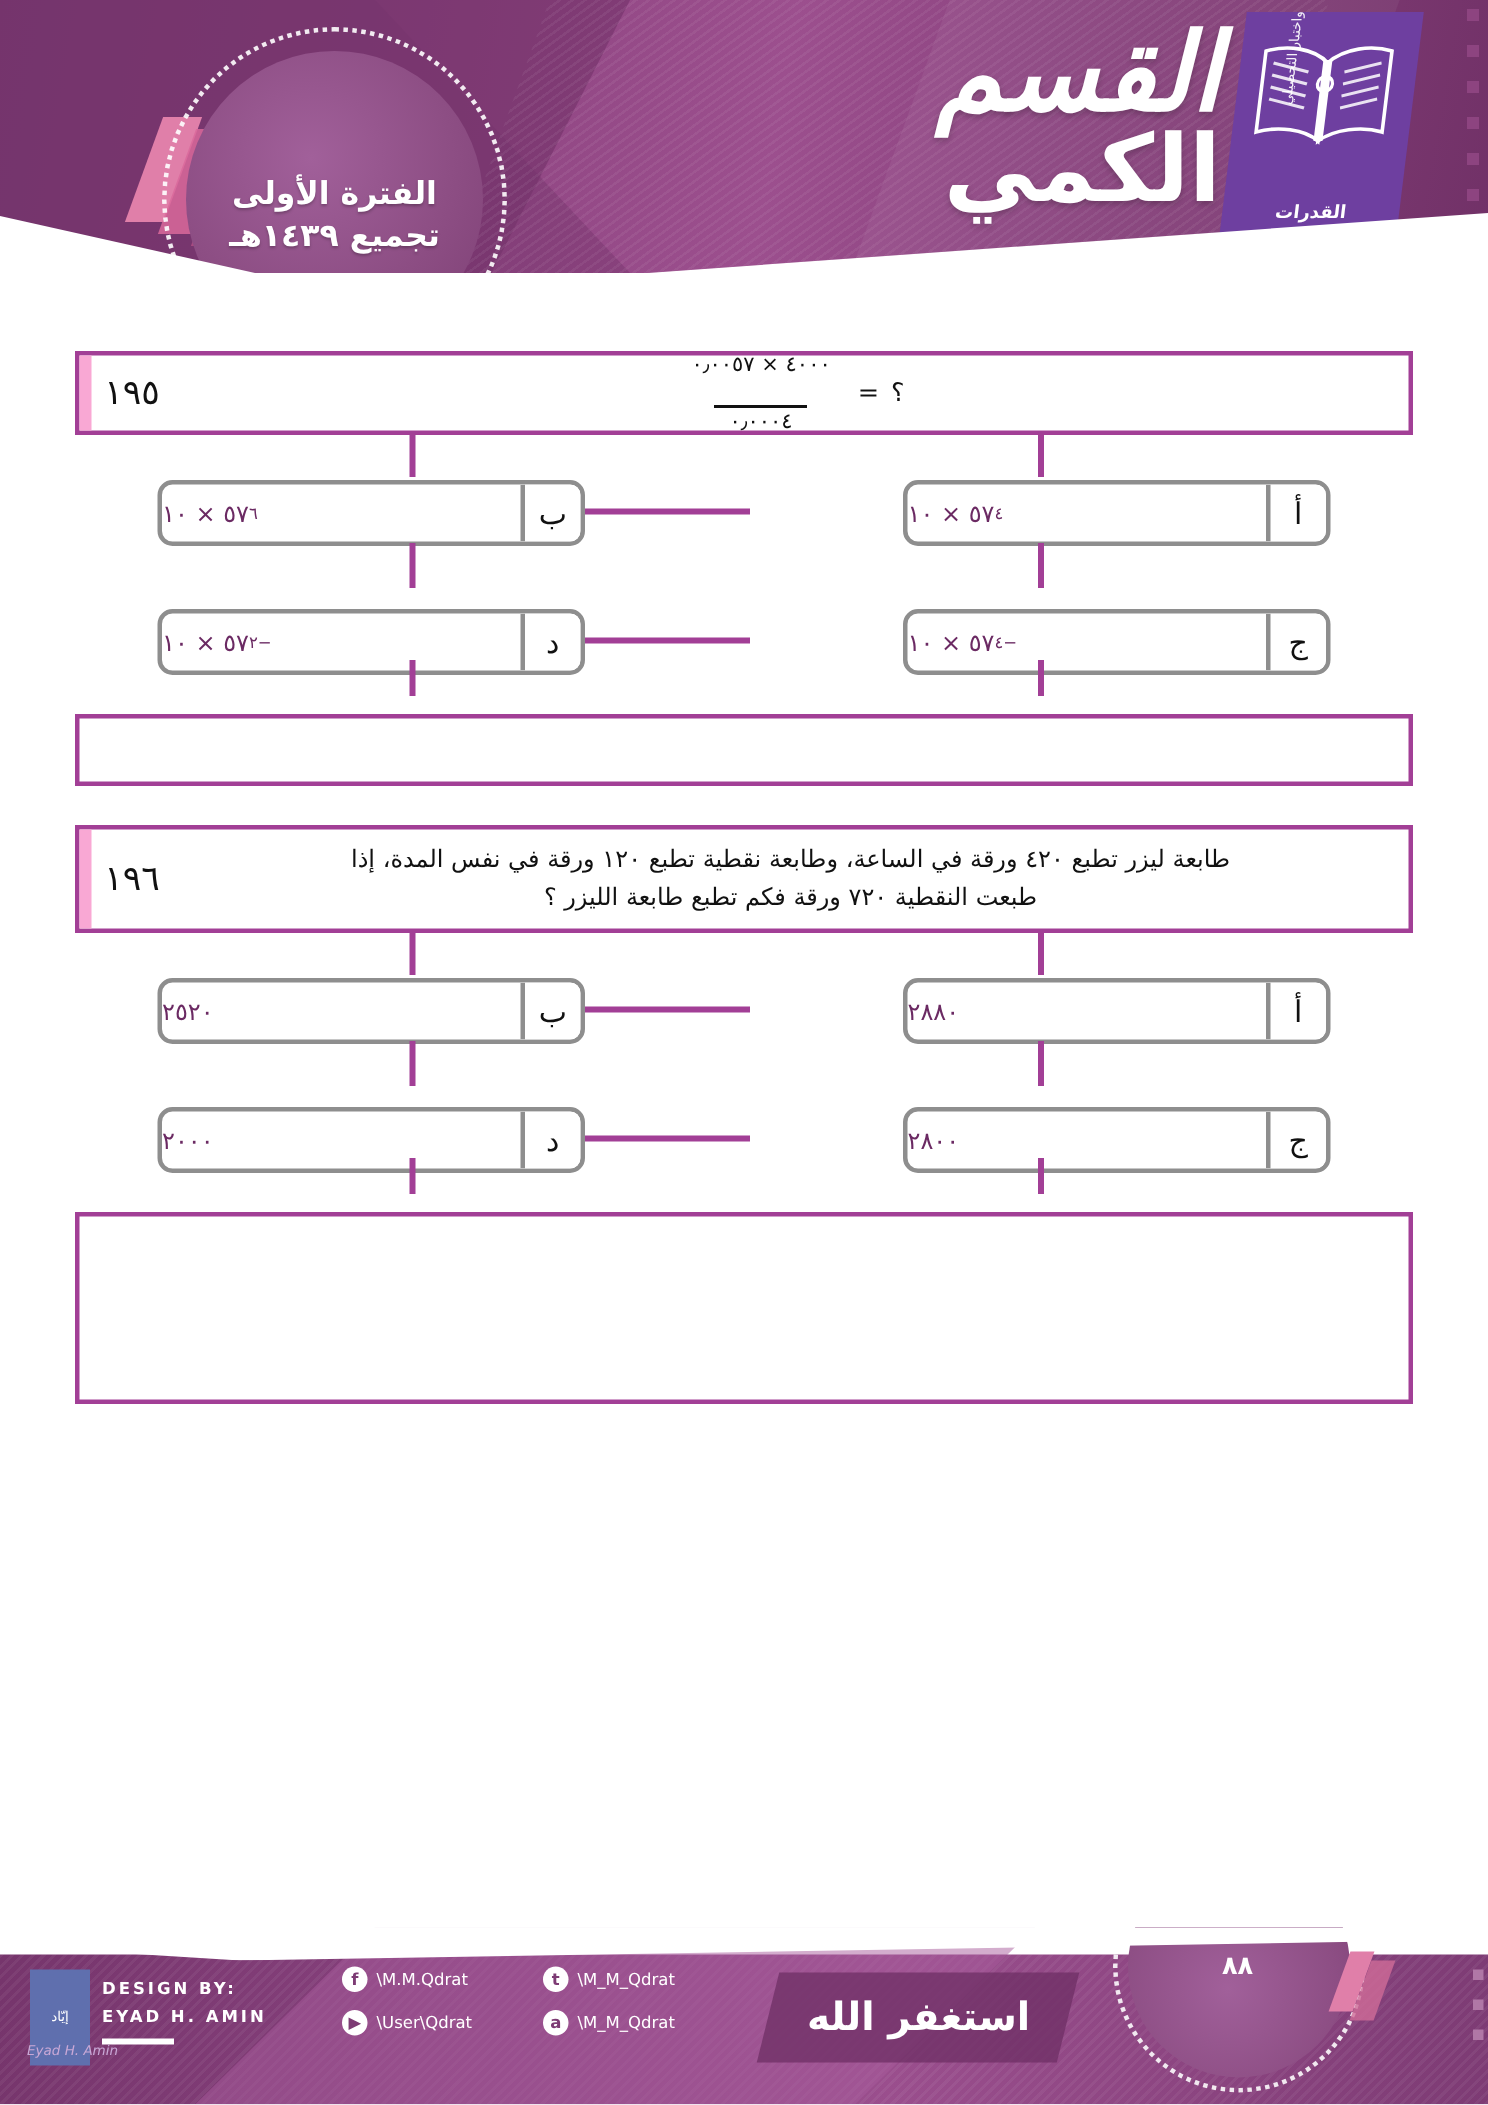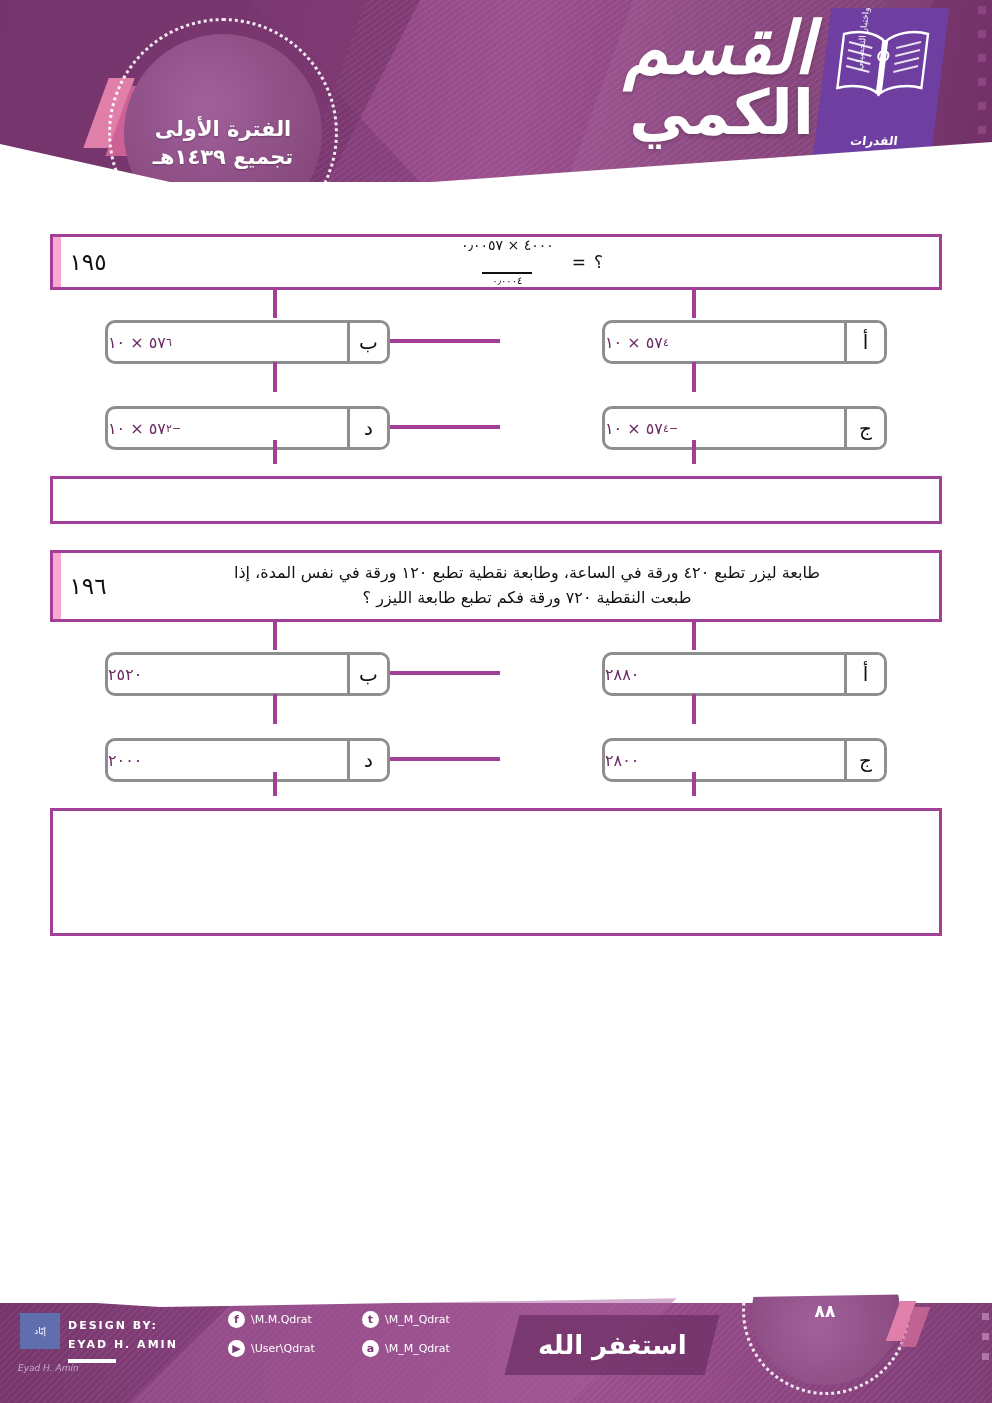--- a/index.html
+++ b/index.html
@@ -244,21 +244,21 @@
   .expr .eq { font-size: 17px; }
   .frac {
     display: inline-flex;
     flex-direction: column;
     align-items: center;
     line-height: 1.18;
   }
   .frac .num { padding: 0 10px 18px 10px; font-size: 14px; letter-spacing: .5px; }
   .frac .den {
     padding: 1px 10px 0 10px;
-    font-size: 10px;
+    font-size: 14px;
     border-top: 2px solid #111111;
     letter-spacing: .5px;
   }
 
   
   .conn-v {
     position: absolute;
     width: 4px;
     background: #a23f96;
   }
@@ -452,21 +452,21 @@
   }
   .design-rule {
     position: absolute;
     top: 74px; left: 68px;
     width: 48px; height: 4px;
     background: #ffffff;
   }
   .design-logo {
     position: absolute;
     top: 28px; left: 20px;
-    width: 40px; height: 36px;
+    width: 40px; height: 64px;
     background: #5f6fae;
     display: flex;
     align-items: center;
     justify-content: center;
     color: #ffffff;
     font-size: 9px;
   }
   .design-sig {
     position: absolute;
     top: 78px; left: 18px;

